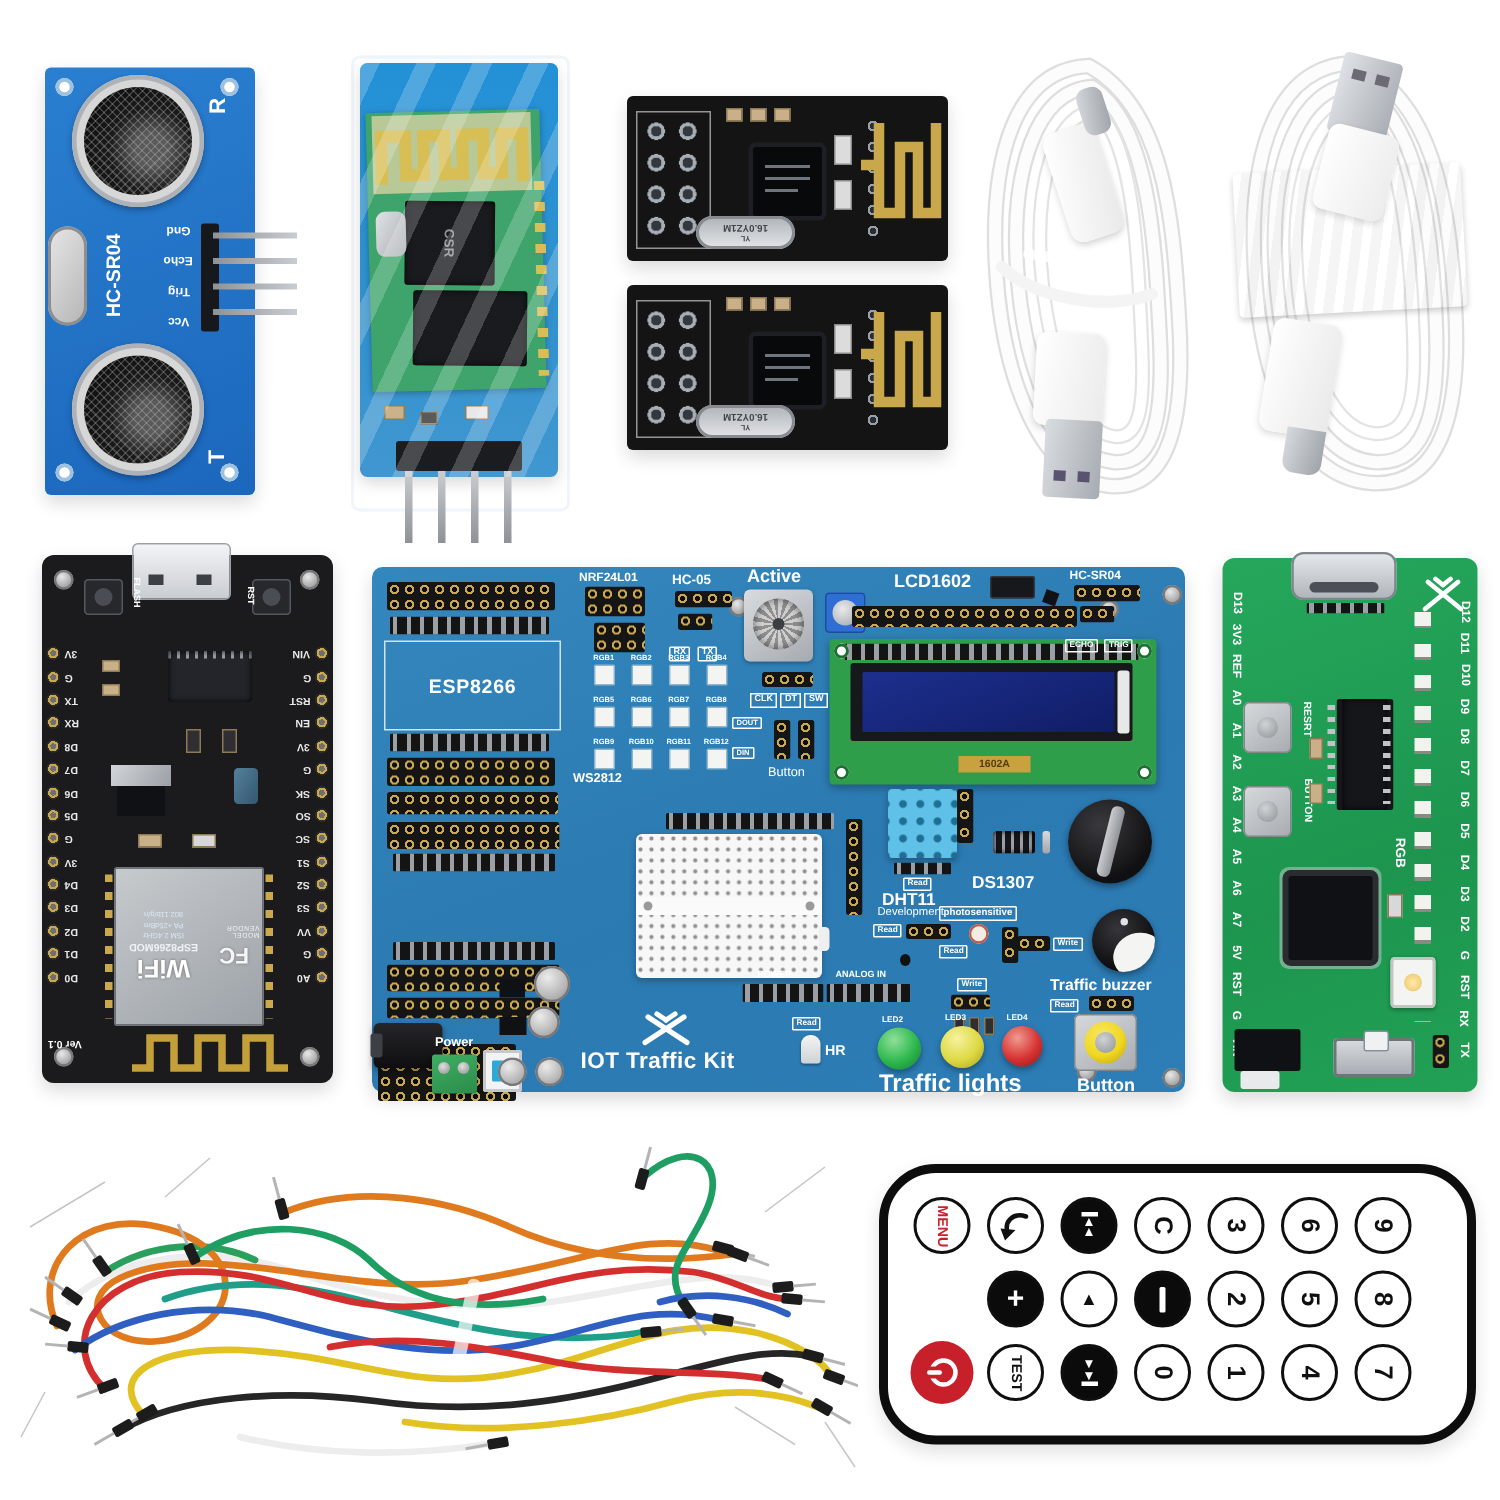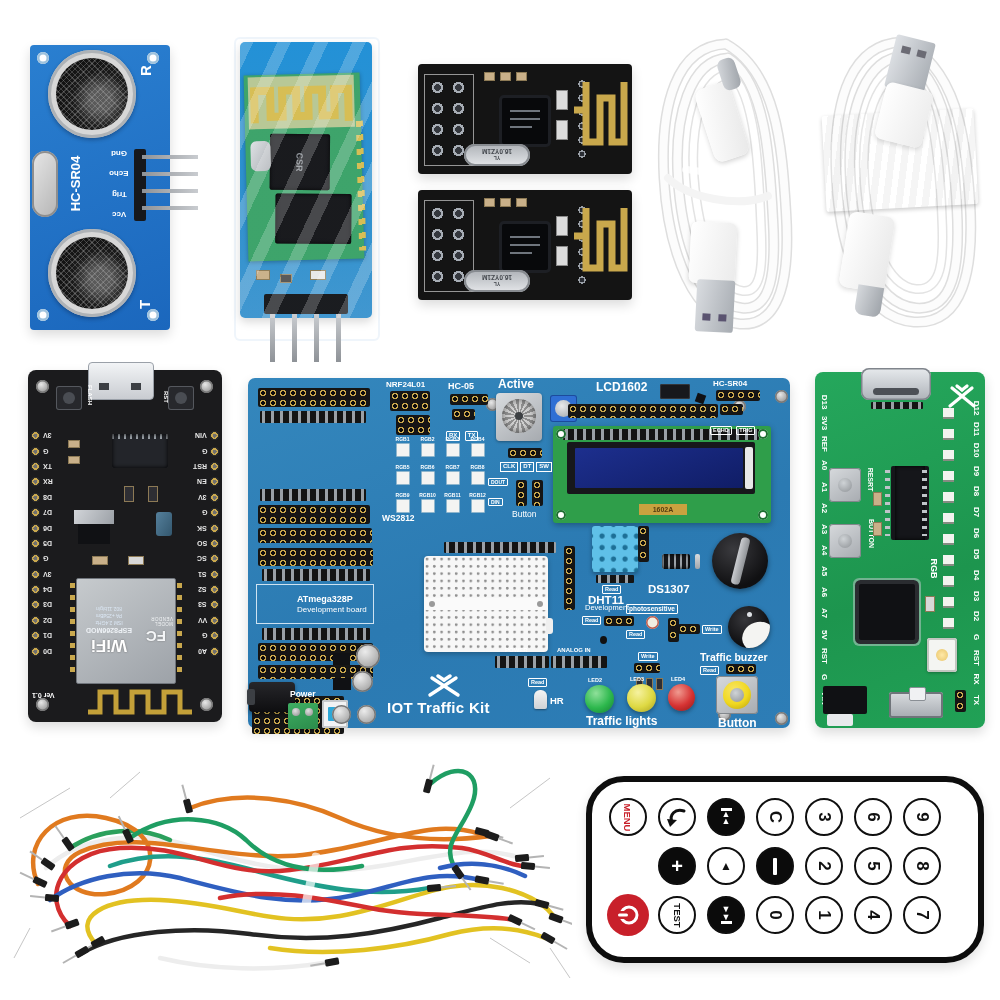--- a/index.html
+++ b/index.html
@@ -404,20 +404,23 @@
     <div class="screw" style="left:10px;top:12px;"></div>
     <div class="screw" style="left:238px;top:20px;"></div>
     <div class="screw" style="left:485px;top:22px;"></div>
     <div class="screw" style="left:527px;top:12px;"></div>
     <div class="screw" style="left:8px;top:334px;"></div>
     <div class="screw" style="left:470px;top:330px;"></div>
     <div class="screw" style="left:527px;top:334px;"></div>
 
     <div class="fh" style="left:10px;top:10px;width:112px;height:19px;"></div>
     <div class="mh" style="left:12px;top:33px;width:106px;height:12px;"></div>
+    <div class="abs" style="left:8px;top:49px;width:116px;height:58px;border:1.5px solid rgba(235,245,252,.85);display:flex;align-items:center;justify-content:center;">
+      <span class="silk" style="position:static;font-size:13px;letter-spacing:.5px;">ESP8266</span>
+    </div>
     <div class="mh" style="left:12px;top:111px;width:106px;height:12px;"></div>
     <div class="fh" style="left:10px;top:127px;width:112px;height:19px;"></div>
     <div class="fh" style="left:10px;top:150px;width:114px;height:15px;"></div>
 
     <div class="silk" style="left:138px;top:3px;font-size:8px;">NRF24L01</div>
     <div class="fh" style="left:142px;top:13px;width:40px;height:20px;"></div>
     <div class="fh" style="left:148px;top:37px;width:34px;height:20px;"></div>
 
     <div class="silk" style="left:200px;top:4px;font-size:9px;">HC-05</div>
     <div class="fh" style="left:202px;top:16px;width:38px;height:11px;"></div>
@@ -524,24 +527,20 @@
       </div>
 
     <span class="badge" style="position:absolute;left:240px;top:100px;font-size:5px;">DOUT</span>
     <div class="fh" style="left:268px;top:102px;width:11px;height:26px;"></div>
     <div class="fh" style="left:284px;top:102px;width:11px;height:26px;"></div>
     <span class="badge" style="position:absolute;left:240px;top:120px;font-size:5px;">DIN</span>
     <div class="silk" style="left:264px;top:132px;font-size:8.5px;font-weight:normal;">Button</div>
 
     <div class="fh" style="left:10px;top:170px;width:115px;height:18px;"></div>
     <div class="mh" style="left:14px;top:191px;width:108px;height:12px;"></div>
-    <div class="abs" style="left:8px;top:206px;width:118px;height:40px;border:1.5px solid rgba(235,245,252,.85);display:flex;flex-direction:column;justify-content:center;padding-left:40px;box-sizing:border-box;">
-      <span class="silk" style="position:static;font-size:9px;">ATmega328P</span>
-      <span class="silk" style="position:static;font-size:8px;font-weight:normal;margin-top:2px;">Development board</span>
-    </div>
     <div class="mh" style="left:14px;top:250px;width:108px;height:12px;"></div>
     <div class="fh" style="left:10px;top:265px;width:115px;height:18px;"></div>
     <div class="fh" style="left:10px;top:287px;width:115px;height:14px;"></div>
 
     <div class="fh" style="left:4px;top:318px;width:92px;height:38px;background-size:10px 10px;"></div>
     <div class="abs" style="left:1px;top:304px;width:46px;height:30px;background:linear-gradient(180deg,#26262a,#0e0e10);border-radius:4px;box-shadow:0 2px 4px rgba(0,0,0,.4);">
       <div class="abs" style="left:-2px;top:7px;width:8px;height:16px;background:#3c3f44;border-radius:2px;"></div>
     </div>
     <div class="silk" style="left:42px;top:312px;font-size:8.5px;">Power</div>
     <div class="abs" style="left:40px;top:325px;width:30px;height:26px;background:linear-gradient(160deg,#3fae63,#2b8c4b);border-radius:2px;box-shadow:0 1px 3px rgba(0,0,0,.4);">
@@ -622,21 +621,21 @@
       <div class="abs" style="left:19px;top:6px;width:5px;height:5px;border-radius:50%;background:#dfe2e6;"></div>
     </div>
     <div class="silk" style="left:452px;top:274px;font-size:10.5px;">Traffic buzzer</div>
 
     <div class="silk" style="left:340px;top:300px;font-size:5.5px;">LED2</div>
     <div class="silk" style="left:382px;top:299px;font-size:5.5px;">LED3</div>
     <div class="silk" style="left:423px;top:299px;font-size:5.5px;">LED4</div>
     <div class="abs" style="left:337px;top:307px;width:29px;height:28px;border-radius:50%;background:radial-gradient(circle at 38% 30%,#8fe09a,#2db84d 55%,#157d32);box-shadow:0 2px 4px rgba(0,0,0,.35);"></div>
     <div class="abs" style="left:379px;top:306px;width:29px;height:28px;border-radius:50%;background:radial-gradient(circle at 38% 30%,#f6f2a0,#ded943 55%,#a89f1d);box-shadow:0 2px 4px rgba(0,0,0,.35);"></div>
     <div class="abs" style="left:420px;top:306px;width:27px;height:27px;border-radius:50%;background:radial-gradient(circle at 38% 30%,#f09a90,#d63333 55%,#8e1717);box-shadow:0 2px 4px rgba(0,0,0,.35);"></div>
-    <div class="silk" style="left:338px;top:337px;font-size:12px;">Traffic lights</div>
+    <div class="silk" style="left:338px;top:337px;font-size:16px;">Traffic lights</div>
 
     <span class="badge" style="position:absolute;left:452px;top:288px;font-size:5.5px;">Read</span>
     <div class="fh" style="left:478px;top:286px;width:30px;height:10px;"></div>
     <div class="tact" style="left:468px;top:298px;width:42px;height:38px;">
       <div class="abs" style="left:7px;top:5px;width:28px;height:28px;border-radius:50%;background:radial-gradient(circle at 40% 32%,#f8e565,#f0d820 55%,#b89f0e);"></div>
     </div>
     <div class="silk" style="left:470px;top:339px;font-size:12px;">Button</div>
   </div>
 
   <div class="board" style="left:815px;top:372px;width:170px;height:356px;background:linear-gradient(160deg,#25a75c,#1d954e 60%,#21a156);border-radius:8px;">

